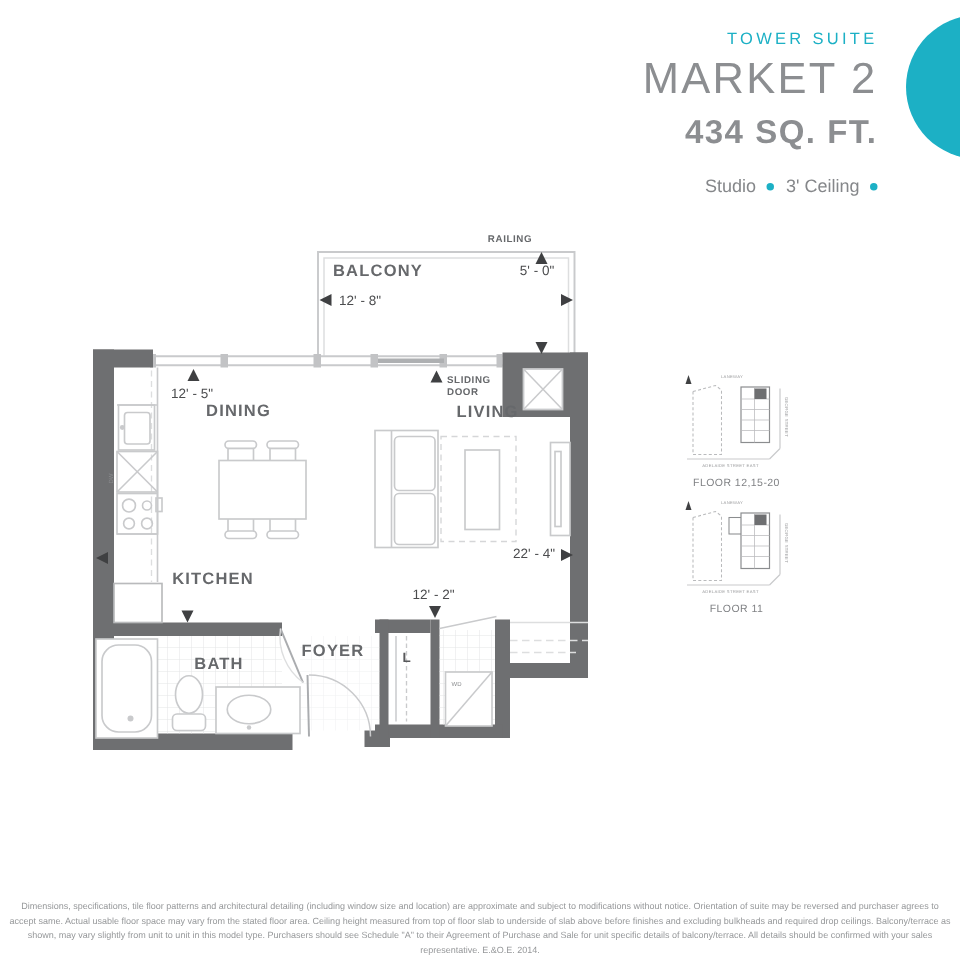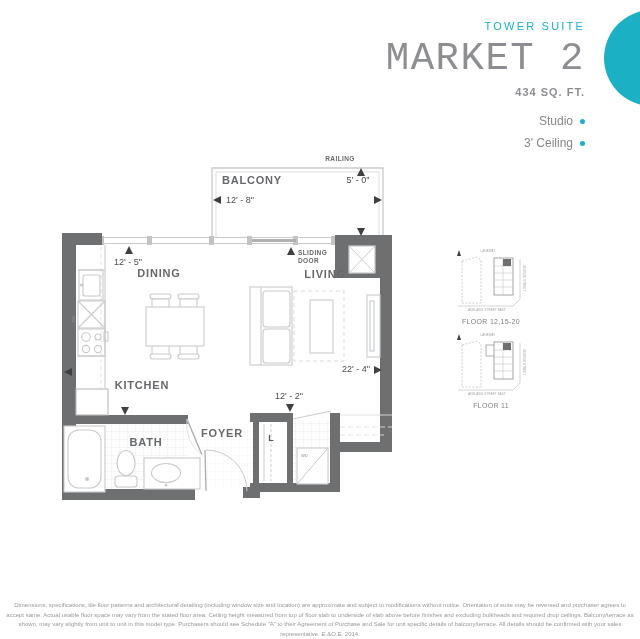--- a/index.html
+++ b/index.html
@@ -10,23 +10,23 @@
   
   .accent-circle{
     position:absolute;left:604px;top:10px;width:96px;height:96px;
     border-radius:50%;background:#1cb0c5;
   }
   .header{
     position:absolute;top:20px;right:55px;display:flex;flex-direction:column;
     align-items:flex-end;text-align:right;z-index:2;
   }
   .collection{font-size:11px;font-weight:normal;letter-spacing:2.2px;color:#1cb0c5;}
-  .suite-name{font-size:39px;letter-spacing:1.5px;color:#8c8e91;margin-top:5px;font-family:Liberation Mono, monospace;}
-  .suite-area{font-size:11px;font-weight:bold;letter-spacing:1px;color:#8c8e91;margin-top:5px;}
-  .features{margin-top:16px;display:flex;flex-direction:column;align-items:flex-end;gap:8px;}
+  .suite-name{font-size:29px;letter-spacing:1.5px;color:#8c8e91;margin-top:5px;}
+  .suite-area{font-size:22px;font-weight:bold;letter-spacing:1px;color:#8c8e91;margin-top:5px;}
+  .features{margin-top:16px;display:flex;align-items:flex-end;gap:8px;}
   .feature-row{display:flex;align-items:center;font-size:12px;color:#85878a;}
   .feature-dot{width:5px;height:5px;border-radius:50%;background:#1cb0c5;margin-left:7px;flex:0 0 auto;}
   
   .plan-svg{position:absolute;left:0;top:0;}
   .room-label{font-size:11px;font-weight:bold;fill:#66686b;letter-spacing:0.8px;}
   .dim-label{font-size:9px;fill:#4b4c4e;}
   .small-label{font-size:6.5px;font-weight:bold;fill:#66686b;letter-spacing:0.4px;}
   .tiny-label{font-size:4px;fill:#8a8c8e;}
   .closet-label{font-size:9px;font-weight:bold;fill:#58595b;}
   .street-label{font-size:2.8px;fill:#9a9b9d;letter-spacing:0.2px;}

